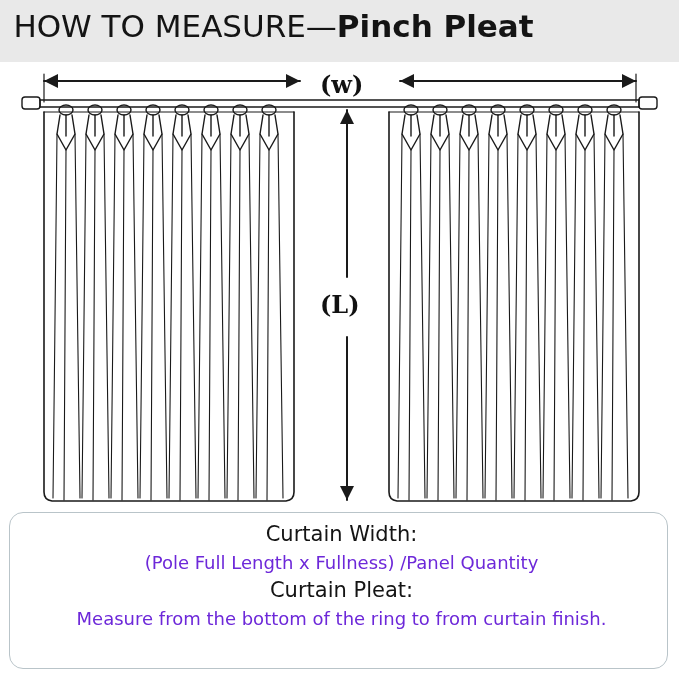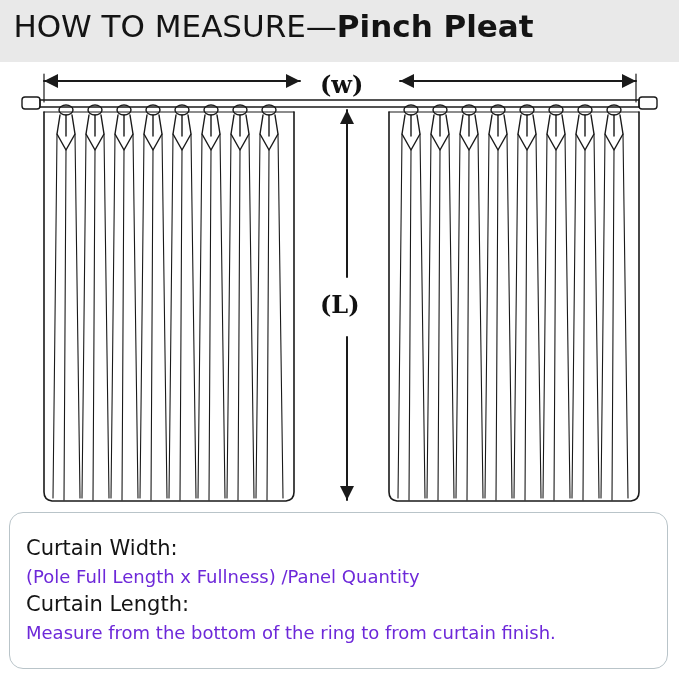--- a/index.html
+++ b/index.html
@@ -82,22 +82,23 @@
     width: 659px;
     height: 157px;
     border: 1px solid #b9c4c9;
     border-radius: 14px;
     background: #ffffff;
     box-sizing: border-box;
   }
   .info-inner {
     position: absolute;
     left: 16px;
-    top: 21px;
+    top: 7px;
     right: 10px;
+    text-align: center;
   }
   .info-head {
     font-size: 21px;
     color: #141414;
     line-height: 29px;
     white-space: nowrap;
   }
   .info-sub {
     font-size: 18px;
     color: #6d28d9;
@@ -260,18 +261,18 @@
     </svg>
 
     <div class="dim-label" id="label-w">(w)</div>
     <div class="dim-label" id="label-l">(L)</div>
   </div>
 
   <div class="infobox">
     <div class="info-inner">
       <div class="info-head">Curtain Width:</div>
       <div class="info-sub">(Pole Full Length x Fullness) /Panel Quantity</div>
-      <div class="info-head">Curtain Length:</div>
+      <div class="info-head">Curtain Pleat:</div>
       <div class="info-sub">Measure from the bottom of the ring to from curtain finish.</div>
     </div>
   </div>
 
 </div>
 
 </body></html>

